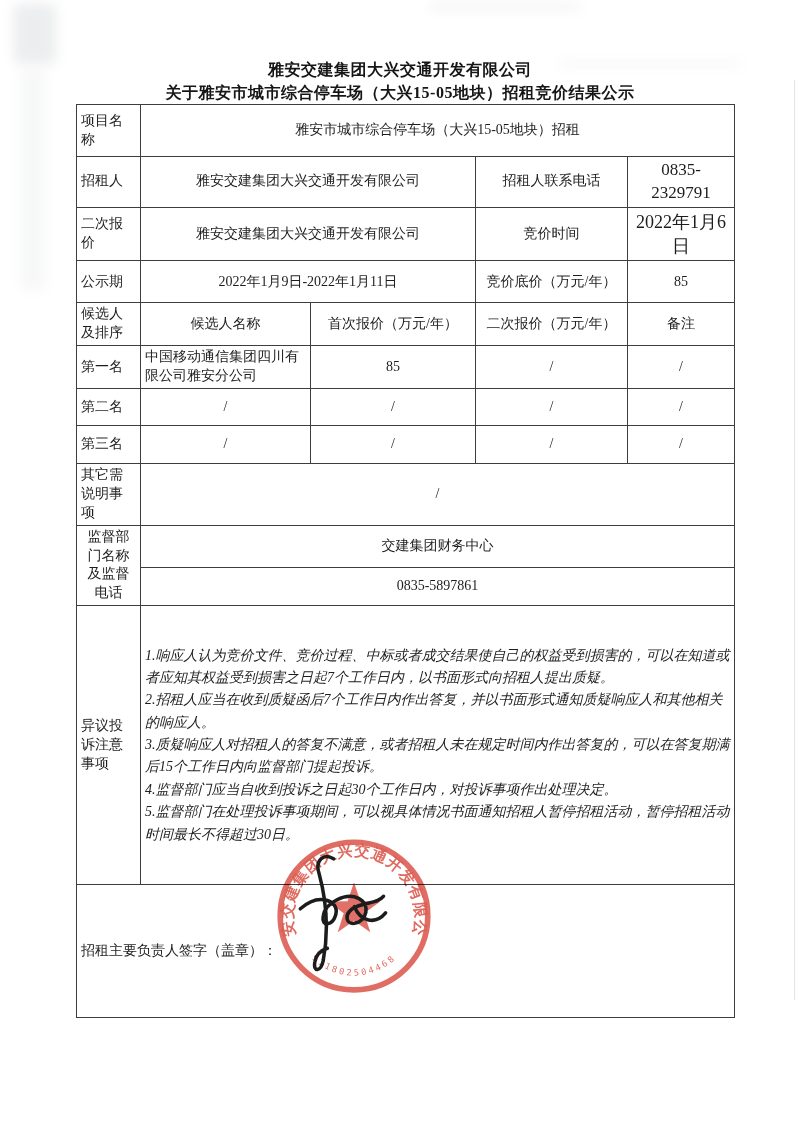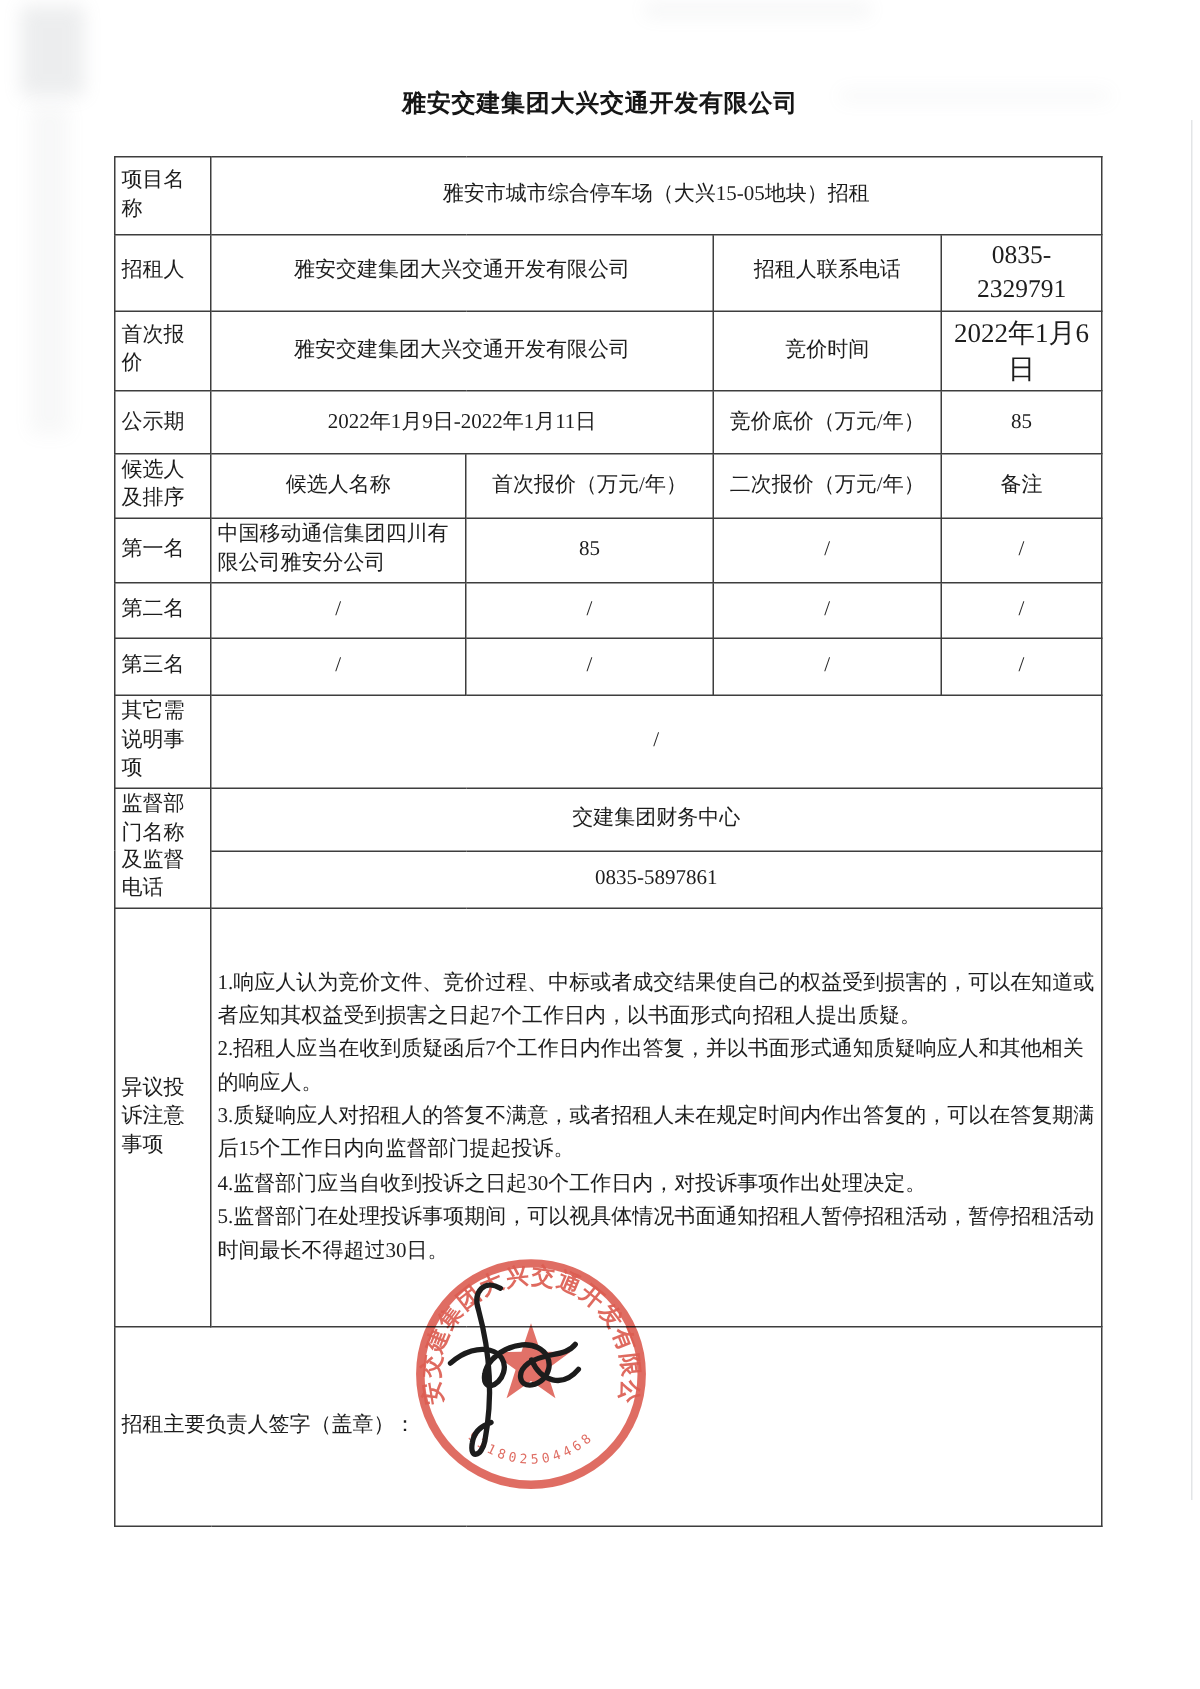--- a/index.html
+++ b/index.html
@@ -32,45 +32,46 @@
     font-size:14px;color:#1d1d1d;
   }
   table.main td{
     border:1.6px solid #3d3d3d;
     padding:2px 4px;
     line-height:1.35;
     vertical-align:middle;
     overflow:hidden;
   }
   td.lbl{padding-left:3px;padding-right:2px;text-align:left;}
-  td.lbl-center{padding:2px 2px;margin-top:14px;}
+  td.lbl-center{text-align:center;padding:2px 2px;margin-top:14px;}
   td.val-left{padding-left:5px;text-align:center;}
   td.center{text-align:center;font-family:Liberation Serif, serif;}
   td.name-cell{padding:2px 14px 2px 6px;text-align:left;line-height:1.4;}
-  td.objection-body{padding:8px 10px 14px 6px;vertical-align:middle;}
+  td.objection-body{padding:8px 10px 14px 6px;vertical-align:middle;font-style:italic;}
   .obj-item{line-height:1.6;text-align:left;}
   td.sign-cell{vertical-align:middle;padding-left:6px;position:relative;}
 
   
   .stamp{position:absolute;left:272px;top:830px;width:164px;height:168px;z-index:5;
          opacity:.92;mix-blend-mode:multiply;pointer-events:none;}
   
   .signature{position:absolute;left:292px;top:852px;width:104px;height:126px;z-index:6;pointer-events:none;}
 </style>
 </head>
 <body>
 
 <div class="smudge sm1"></div>
 <div class="smudge sm2"></div>
 <div class="smudge sm3"></div>
 <div class="smudge sm4"></div>
 <div class="edge-line"></div>
 
 <div class="doc-title">
   <div>雅安交建集团大兴交通开发有限公司</div>
+  <div>关于雅安市城市综合停车场（大兴15-05地块）招租竞价结果公示</div>
 </div>
 
 <table class="main">
   <colgroup>
     <col style="width:64px">
       <col style="width:170px">
       <col style="width:165px">
     <col style="width:152px">
       <col style="width:107px">
   </colgroup>
@@ -79,21 +80,21 @@
       <td class="lbl">项目名称</td>
       <td class="val-left" colspan="4">雅安市城市综合停车场（大兴15-05地块）招租</td>
     </tr>
     <tr style="height:46px">
       <td class="lbl">招租人</td>
       <td class="val-left" colspan="2">雅安交建集团大兴交通开发有限公司</td>
       <td class="center">招租人联系电话</td>
       <td class="center" style="font-size:17px">0835-2329791</td>
     </tr>
     <tr style="height:44px">
-      <td class="lbl">首次报价</td>
+      <td class="lbl">二次报价</td>
       <td class="val-left" colspan="2">雅安交建集团大兴交通开发有限公司</td>
       <td class="center">竞价时间</td>
       <td class="center" style="font-size:18px">2022年1月6日</td>
     </tr>
     <tr style="height:42px">
       <td class="lbl">公示期</td>
       <td class="val-left" colspan="2">2022年1月9日-2022年1月11日</td>
       <td class="center">竞价底价（万元/年）</td>
       <td class="center">85</td>
     </tr>

